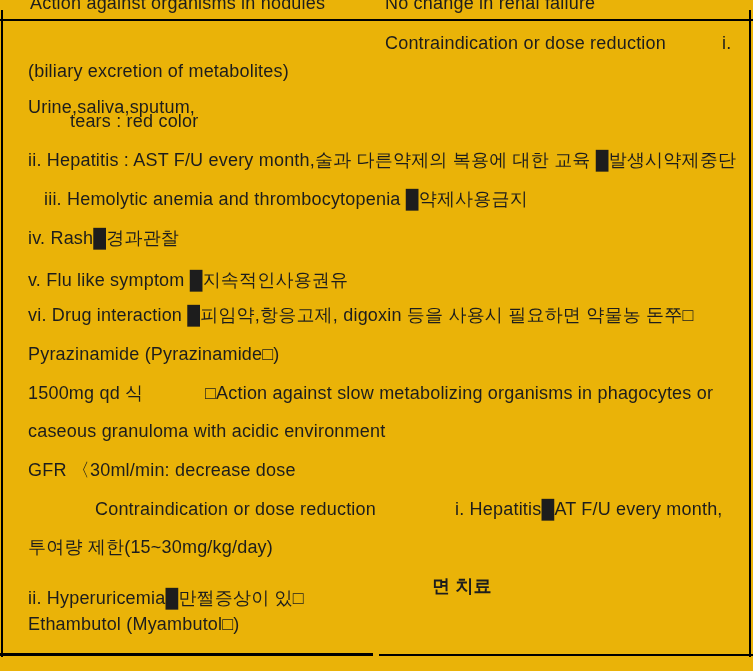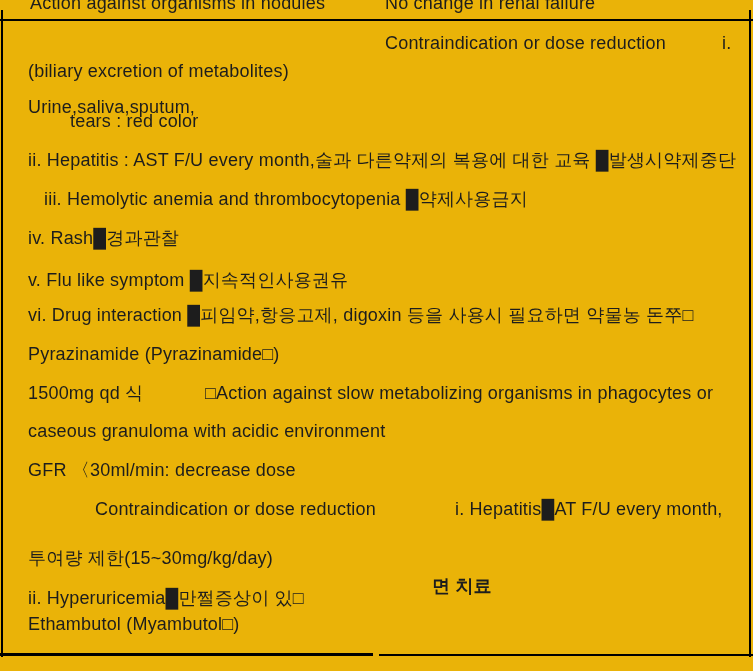--- a/index.html
+++ b/index.html
@@ -57,20 +57,20 @@
   <span class="seg" style="left:28px;top:381px;">1500mg qd 식</span>
   <span class="seg" style="left:193px;top:381px;margin-left:12px;">□Action against slow metabolizing organisms in phagocytes or</span>
 
   <span class="seg" style="left:28px;top:419px;">caseous granuloma with acidic environment</span>
 
   <span class="seg" style="left:28px;top:458px;">GFR 〈30ml/min: decrease dose</span>
 
   <span class="seg" style="left:95px;top:497px;">Contraindication or dose reduction</span>
   <span class="seg" style="left:455px;top:497px;">i. Hepatitis█AT F/U every month,</span>
 
-  <span class="seg" style="left:28px;top:546px;">투여량 제한(15~30mg/kg/day)</span>
+  <span class="seg" style="left:28px;top:535px;">투여량 제한(15~30mg/kg/day)</span>
 
   <span class="seg" style="left:28px;top:586px;">ii. Hyperuricemia█만쩔증상이 있□</span>
   <span class="seg" style="left:432px;top:574px;font-weight:bold;">면 치료</span>
 
   <span class="seg" style="left:28px;top:612px;">Ethambutol (Myambutol□)</span>
 
 </div>
 
 </body></html>

